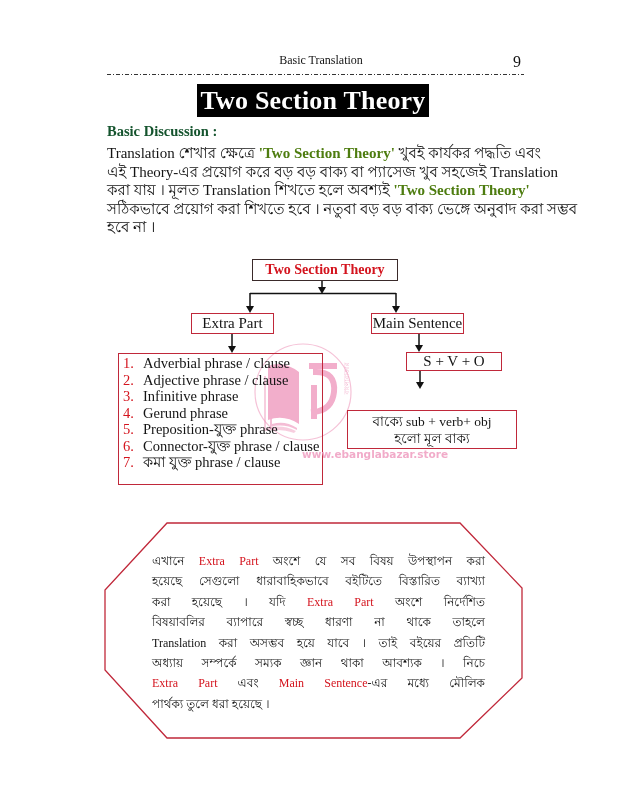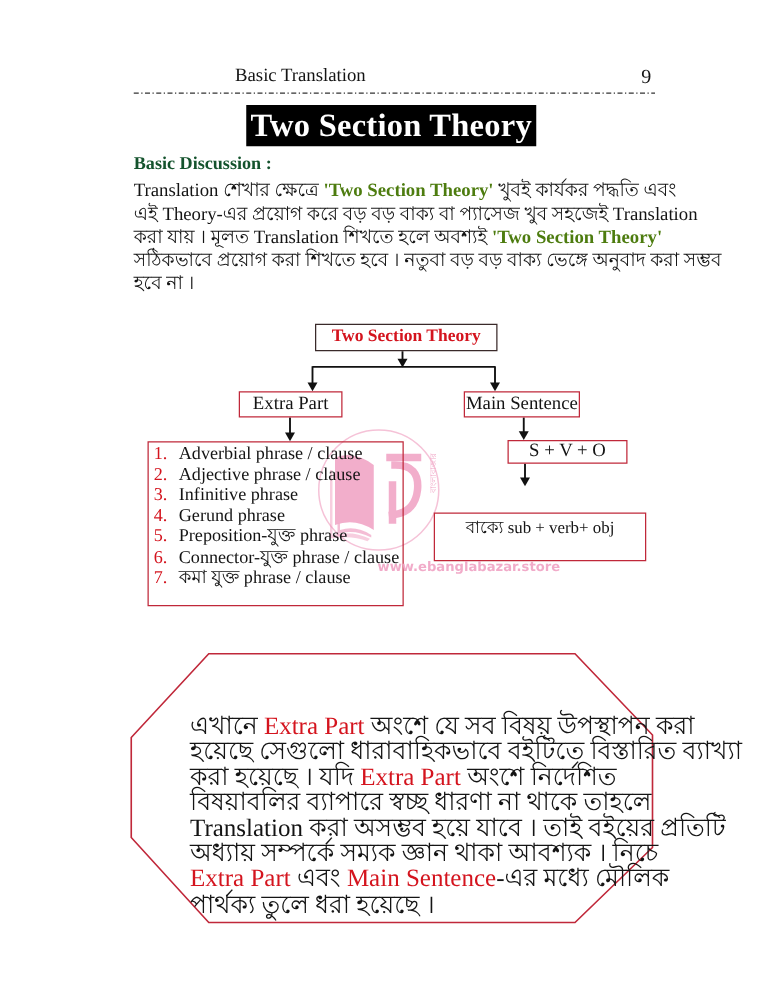--- a/index.html
+++ b/index.html
@@ -1,41 +1,41 @@
 <!DOCTYPE html>
 <html><head>
   <meta charset="utf-8">
   <style>
     html,body{margin:0;padding:0;background:#ffffff;}
     #page{position:relative;width:618px;height:800px;background:#ffffff;overflow:hidden;font-family:"Liberation Serif",serif;color:#141414;}
     .abs{position:absolute;}
     #overlay{position:absolute;left:0;top:0;width:618px;height:800px;z-index:1;}
     #watermark{position:absolute;left:0;top:0;width:618px;height:800px;z-index:2;pointer-events:none;}
     .txt{z-index:3;}
-    .hdr-title{left:188px;top:53px;width:226px;text-align:left;font-size:15px;}
+    .hdr-title{left:208px;top:53px;width:226px;text-align:center;font-size:12px;}
     .hdr-num{left:503px;top:53px;width:18px;text-align:right;font-size:16px;}
     .title-box{left:197px;top:84px;width:232px;height:33px;background:#000;color:#fff;font-weight:bold;font-size:26px;line-height:34px;text-align:center;letter-spacing:0.2px;}
     .disc-heading{left:107px;top:123px;font-size:14.5px;font-weight:bold;color:#14532d;}
     .para{left:107px;top:144px;width:415px;font-size:15px;line-height:18.5px;}
     .jl{white-space:nowrap;text-align:justify;text-align-last:justify;}
     .ll{white-space:nowrap;text-align:left;}
     .hl{color:#4d7c0f;font-weight:bold;}
     .hl2{color:#d4141e;}
     .box{box-sizing:border-box;text-align:center;background:transparent;}
     .root-box{left:252px;top:259px;width:146px;height:22px;border:1.5px solid #3a2a2a;color:#d4141e;font-weight:bold;font-size:14px;line-height:19px;}
     .red-box{border:1.5px solid #c0283a;}
     .extra-box{left:191px;top:313px;width:83px;height:21px;font-size:15px;line-height:18px;}
     .main-box{left:371px;top:313px;width:93px;height:21px;font-size:15px;line-height:18px;}
     .list-box{left:118px;top:353px;width:205px;height:132px;text-align:left;padding-top:1px;}
     .list-item{position:relative;height:16.5px;line-height:16.5px;font-size:14.5px;white-space:nowrap;}
     .list-num{position:absolute;left:4px;color:#d4141e;}
     .list-text{position:absolute;left:24px;}
     .svo-box{left:372px;top:352px;width:96px;height:19px;font-size:15px;line-height:17px;margin-left:34px;}
     .bn-box{left:347px;top:410px;width:170px;height:39px;font-size:13.5px;line-height:17px;padding-top:2px;}
-    .note{left:152px;top:551px;width:333px;font-size:20px;line-height:20.4px;margin-top:20px;}
+    .note{left:152px;top:551px;width:333px;font-size:12px;line-height:20.4px;}
     .wm-text{left:254px;top:448px;font-family:"DejaVu Sans",sans-serif;font-weight:bold;font-size:10.5px;color:#f0a3c4;z-index:4;opacity:0.9;margin-left:48px;}
     .wm-vert{left:322px;top:373px;width:50px;text-align:center;font-family:"DejaVu Sans",sans-serif;font-size:6.5px;color:#f1a9c8;transform:rotate(-90deg);z-index:4;}
   </style>
 </head>
 <body>
 
 <div id="page">
 
   <svg id="overlay" viewBox="0 0 618 800">
     <line x1="107" y1="74.5" x2="524" y2="74.5" stroke="#333" stroke-width="1" stroke-dasharray="4 2 1 2"></line>
@@ -118,20 +118,21 @@
     </div>
     <div class="list-item">
       <span class="list-num">7.</span>
       <span class="list-text">কমা যুক্ত phrase / clause</span>
     </div>
   </div>
 
   <div class="abs txt box red-box svo-box">S + V + O</div>
   <div class="abs txt box red-box bn-box">
     <div>বাক্যে sub + verb+ obj</div>
+    <div>হলো মূল বাক্য</div>
   </div>
 
   <svg id="watermark" viewBox="0 0 618 800">
     <circle cx="303" cy="392" r="48" fill="none" stroke="#f2b3cd" stroke-width="1.2" opacity="0.8"></circle>
     <g fill="#ee8fb8" opacity="0.72">
       <path d="M268,366 Q283,360 299,372 L299,424 Q284,414 268,420 Z"></path>
       <path d="M272,372 L272,424 Q285,420 297,428 L297,430 Q284,423 270,427 L270,372 Z" opacity="0.8"></path>
       <path d="M266,376 L266,428 Q282,424 296,431 L294,433 Q281,428 264,431 L264,376 Z" opacity="0.6"></path>
     </g>
     <g fill="none" stroke="#ee8fb8" stroke-width="6" opacity="0.72" stroke-linecap="square">

